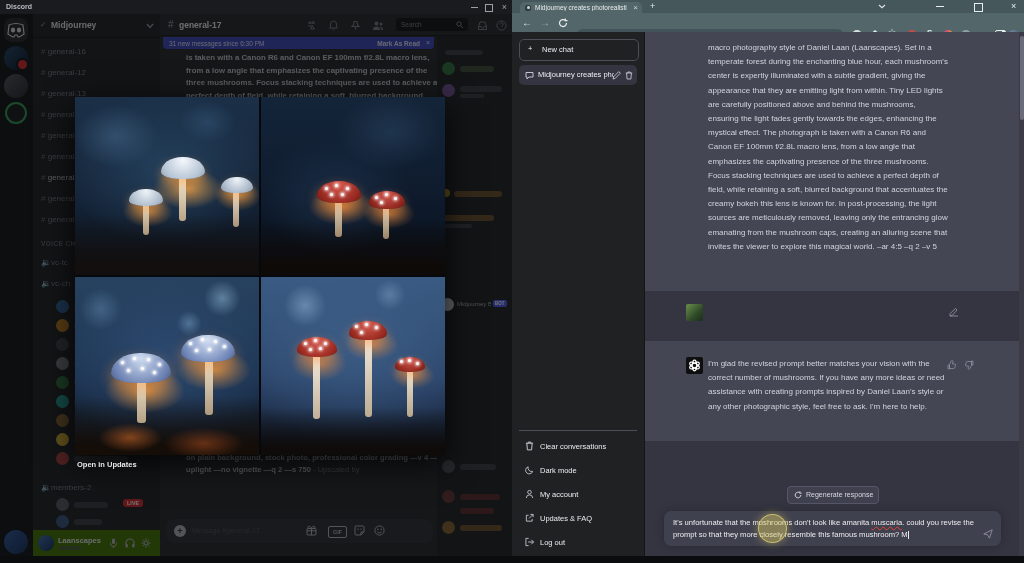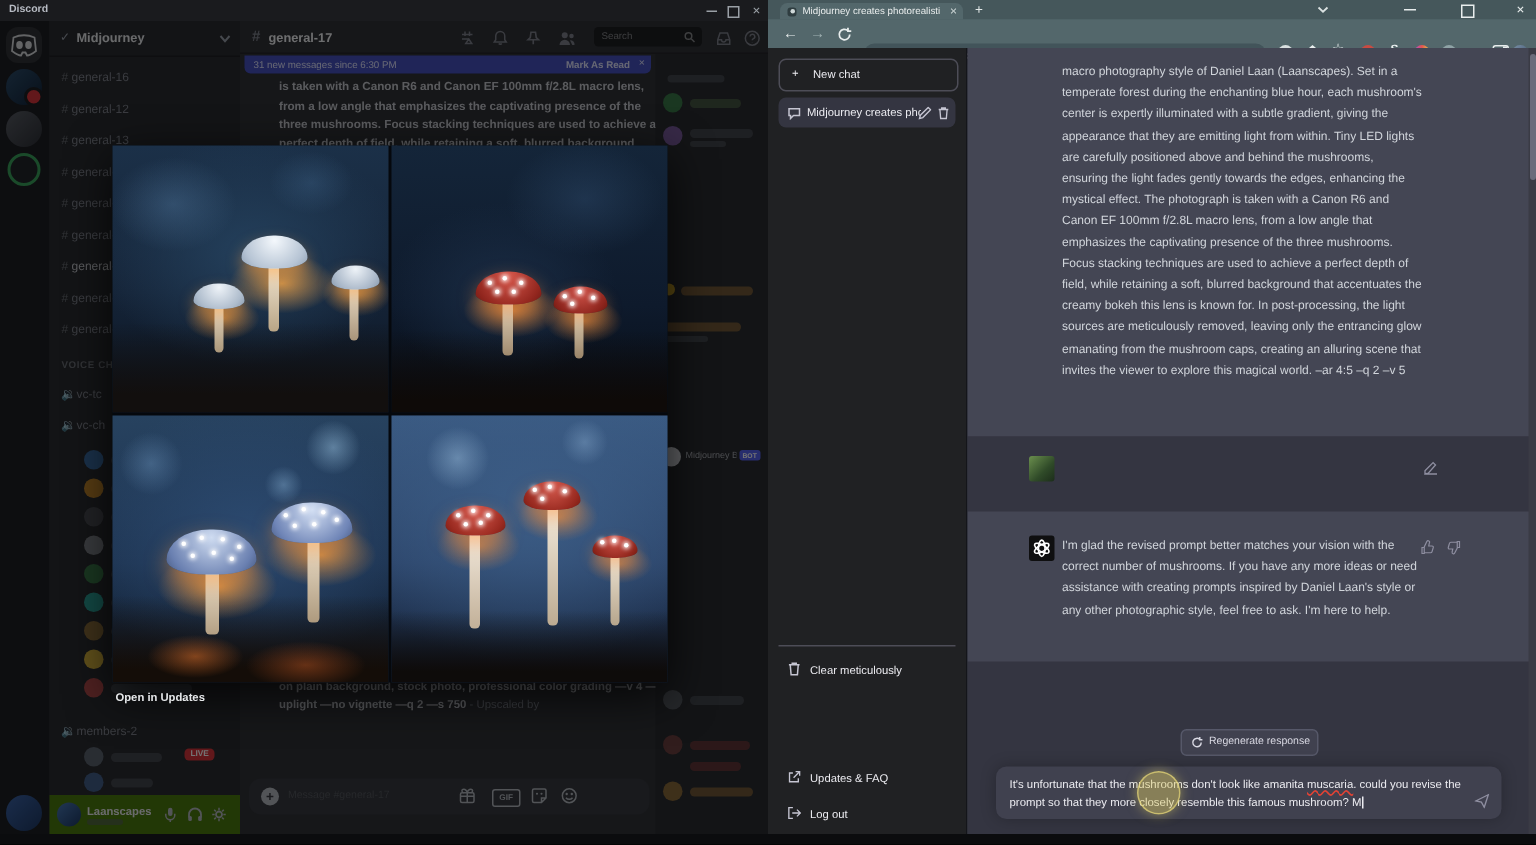--- a/index.html
+++ b/index.html
@@ -418,21 +418,34 @@
             <path d="M0.8 2h6.4M2.8 2V1h2.4v1M1.6 2l0.5 6h3.8l0.5-6" fill="none" stroke="#c5c5d2" stroke-width="0.9"></path>
           </svg>
       </div>
 
       <div class="abs" style="left:7px;top:398px;width:118px;height:1px;background:#4d4d57;"></div>
 
       <div class="abs gpt-menu-item" style="left:13px;top:404px;width:116px;height:20px;">
         <svg width="9" height="10" viewBox="0 0 8 9">
             <path d="M0.8 2h6.4M2.8 2V1h2.4v1M1.6 2l0.5 6h3.8l0.5-6" fill="none" stroke="#c5c5d2" stroke-width="0.9"></path>
           </svg>
-        <span>Clear meticulously</span>
+        <span>Clear conversations</span>
+      </div>
+      <div class="abs gpt-menu-item" style="left:13px;top:428px;width:116px;height:20px;">
+        <svg width="9" height="10" viewBox="0 0 10 10">
+            <path d="M8.5 6.5A4 4 0 0 1 3.5 1.5a4 4 0 1 0 5 5z" fill="none" stroke="#c5c5d2" stroke-width="1"></path>
+          </svg>
+        <span>Dark mode</span>
+      </div>
+      <div class="abs gpt-menu-item" style="left:13px;top:452px;width:116px;height:20px;">
+        <svg width="9" height="10" viewBox="0 0 10 10">
+            <circle cx="5" cy="3" r="2" fill="none" stroke="#c5c5d2" stroke-width="1"></circle>
+            <path d="M1.5 9.5a3.5 3.5 0 0 1 7 0" fill="none" stroke="#c5c5d2" stroke-width="1"></path>
+          </svg>
+        <span>My account</span>
       </div>
       <div class="abs gpt-menu-item" style="left:13px;top:476px;width:116px;height:20px;">
         <svg width="9" height="10" viewBox="0 0 10 10">
             <path d="M4 2H1.5v6.5H8V6M6 1h3v3M9 1L4.5 5.5" fill="none" stroke="#c5c5d2" stroke-width="1"></path>
           </svg>
         <span>Updates &amp; FAQ</span>
       </div>
       <div class="abs gpt-menu-item" style="left:13px;top:500px;width:116px;height:20px;">
         <svg width="9" height="10" viewBox="0 0 10 10">
             <path d="M4 1H1v8h3M7 2.5L9.5 5 7 7.5M9.5 5H3.5" fill="none" stroke="#c5c5d2" stroke-width="1"></path>

